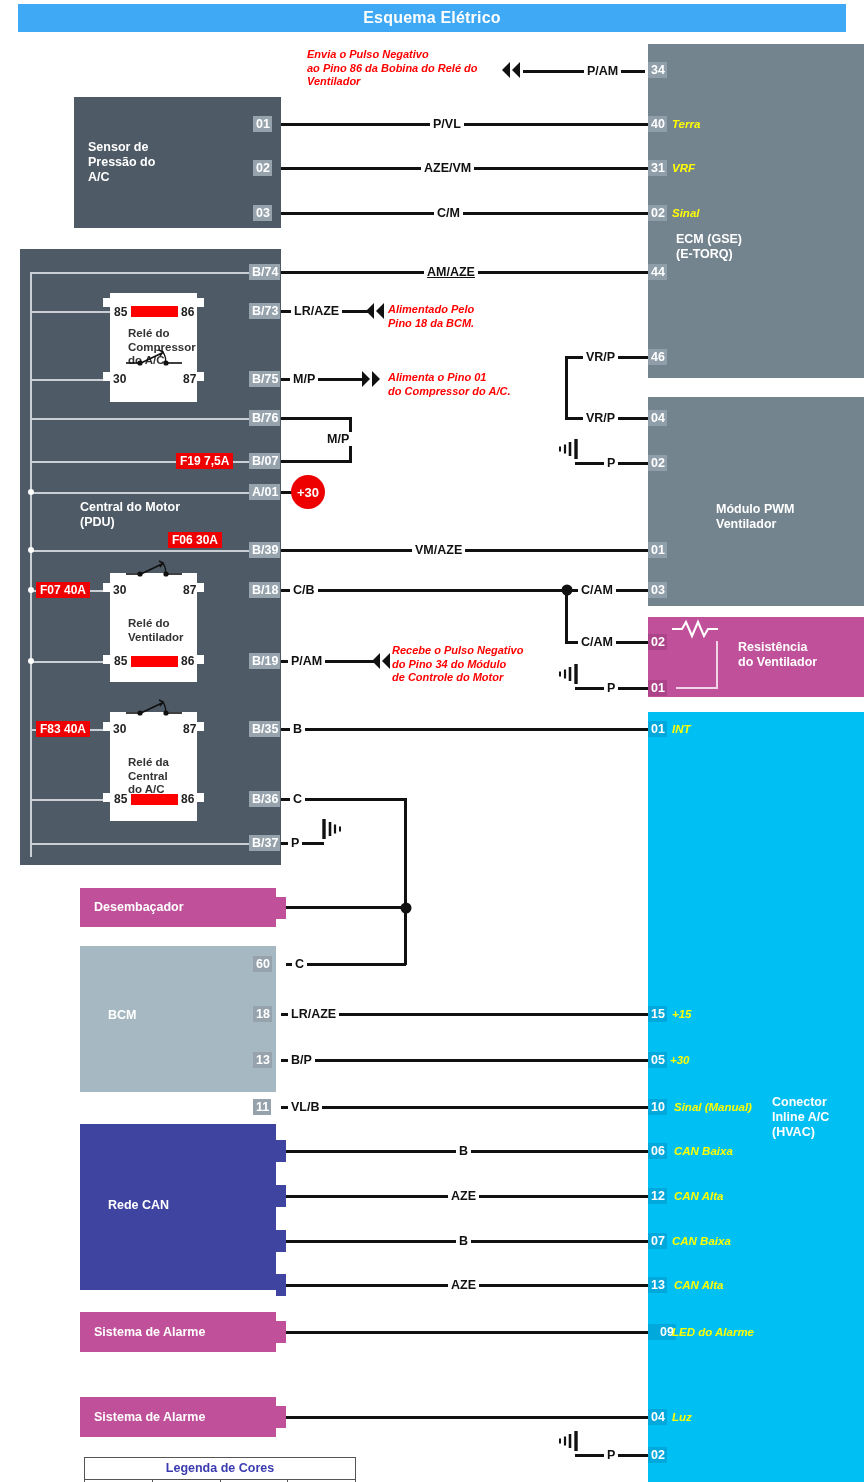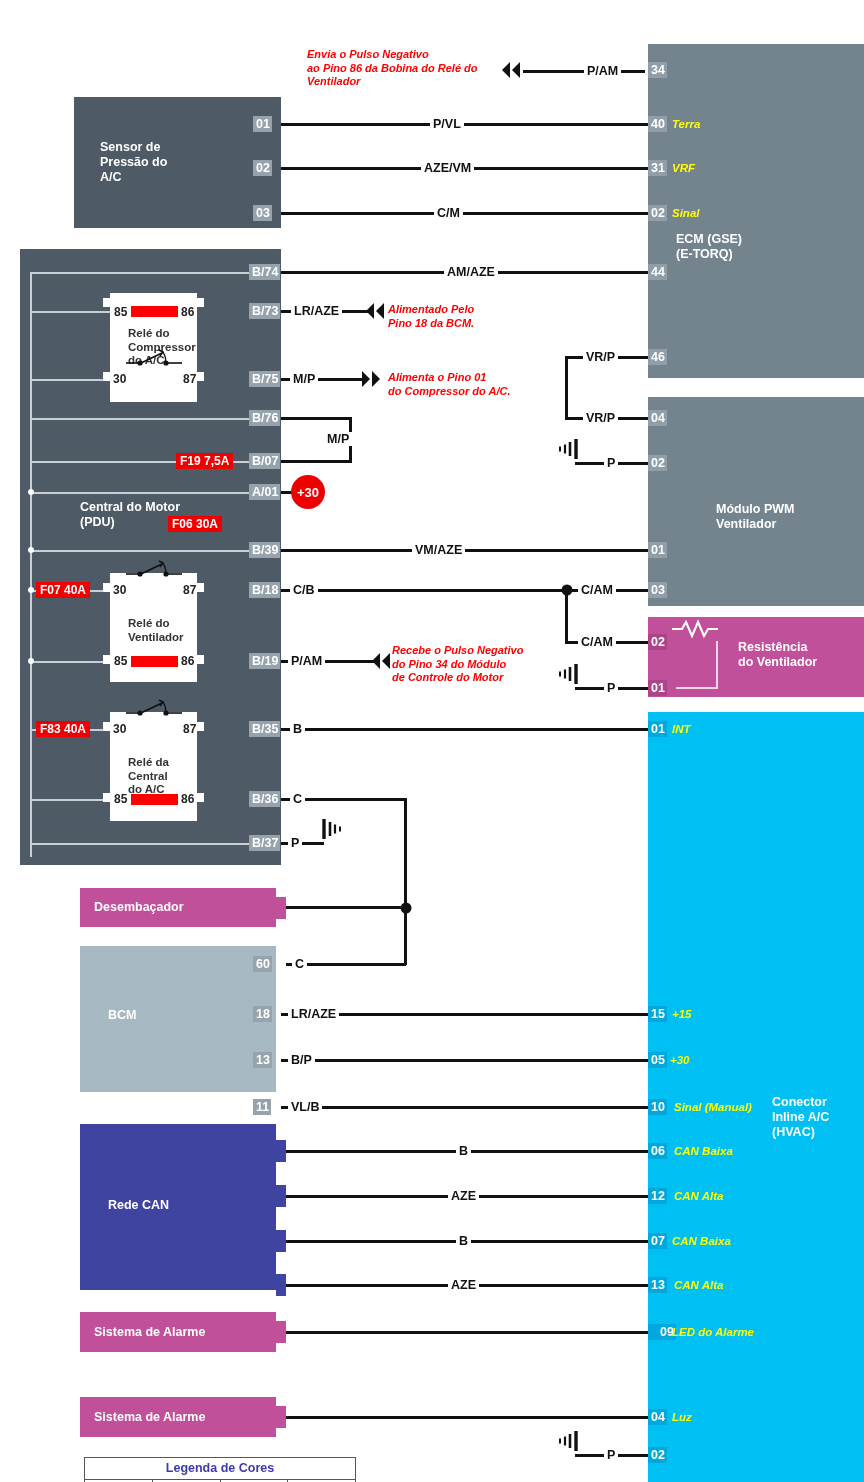--- a/index.html
+++ b/index.html
@@ -38,21 +38,21 @@
     align-items: center;
   }
   .blk-label {
     color: #ffffff;
     font-size: 12.5px;
     font-weight: bold;
     line-height: 15px;
     white-space: pre-line;
     padding-left: 14px;
   }
-  .gray-dark  { background: #4e5a66; padding-left: 12px; }
+  .gray-dark  { background: #4e5a66; }
   .gray-blue  { background: #73848f; }
   .gray-light { background: #a6b9c2; }
   .magenta    { background: #c1509a; }
   .indigo     { background: #3e44a0; }
   .cyan       { background: #00bff3; }
 
   
   .wire-h {
     position: absolute;
     height: 3px;
@@ -234,20 +234,23 @@
     flex: 1;
     border-right: 1px solid #555555;
   }
   .legend-cols > div:last-child { border-right: 0; }
 </style>
 </head>
 <body>
 
 <div id="page">
 
+  <div class="header-band">
+    <span class="header-title">Esquema Elétrico</span>
+  </div>
 
   <div class="blk gray-dark" style="left:74px; top:97px; width:207px; height:131px;">
     <span class="blk-label">Sensor de
 Pressão do
 A/C</span>
   </div>
 
   <div class="blk gray-dark" style="left:20px; top:249px; width:261px; height:616px;">
     <span class="blk-label" style="position:absolute; left:46px; top:251px;">Central do Motor
 (PDU)</span>
@@ -418,21 +421,21 @@
   </svg>
   <div class="relay-name" style="left:128px; top:756px;">Relé da
 Central
 do A/C</div>
   <div class="coil-bar" style="left:131px; top:794px; width:47px;"></div>
   <div class="relay-term" style="left:113px; top:799px;">85</div>
   <div class="relay-term" style="left:180px; top:799px;">86</div>
 
   <div class="pin pin-l" style="left:249px; top:272px;">B/74</div>
   <div class="wire-h" style="left:281px; top:271px; width:367px;"></div>
-  <div class="code" style="left:444px; top:272px;">AM/AZE</div>
+  <div class="code" style="left:424px; top:272px;text-decoration:underline;">AM/AZE</div>
   <div class="pin pin-ec" style="left:648px; top:272px;">44</div>
 
   <div class="pin pin-l" style="left:249px; top:311px;">B/73</div>
   <div class="wire-h" style="left:281px; top:310px; width:92px;"></div>
   <div class="code" style="left:291px; top:311px;">LR/AZE</div>
   <svg class="glyph" style="left:364px; top:311px; width:22px; height:18px;" viewBox="0 0 22 18">
     <polygon points="10,1 10,17 2,9" fill="#111"></polygon>
     <polygon points="20,1 20,17 12,9" fill="#111"></polygon>
   </svg>
   <div class="note-red" style="left:388px; top:303px; width:180px;">Alimentado Pelo
@@ -453,21 +456,21 @@
   <div class="wire-v" style="left:349px; top:417px; height:45px;"></div>
   <div class="wire-h" style="left:281px; top:460px; width:71px;"></div>
   <div class="code" style="left:324px; top:439px;">M/P</div>
   <div class="fuse" style="left:176px; top:461px;">F19 7,5A</div>
   <div class="pin pin-l" style="left:249px; top:461px;">B/07</div>
 
   <div class="pin pin-l" style="left:249px; top:492px;">A/01</div>
   <div class="wire-h" style="left:281px; top:491px; width:20px;"></div>
   <div class="badge30" style="left:291px; top:492px;">+30</div>
 
-  <div class="fuse" style="left:168px; top:524px;">F06 30A</div>
+  <div class="fuse" style="left:168px; top:540px;">F06 30A</div>
   <div class="pin pin-l" style="left:249px; top:550px;">B/39</div>
   <div class="wire-h" style="left:281px; top:549px; width:367px;"></div>
   <div class="code" style="left:412px; top:550px;">VM/AZE</div>
   <div class="pin pin-ec" style="left:648px; top:550px;">01</div>
 
   <div class="fuse" style="left:36px; top:590px;">F07 40A</div>
   <div class="pin pin-l" style="left:249px; top:590px;">B/18</div>
   <div class="wire-h" style="left:281px; top:589px; width:367px;"></div>
   <div class="code" style="left:290px; top:590px;">C/B</div>
   <div class="dot" style="left:567px; top:590px;"></div>

